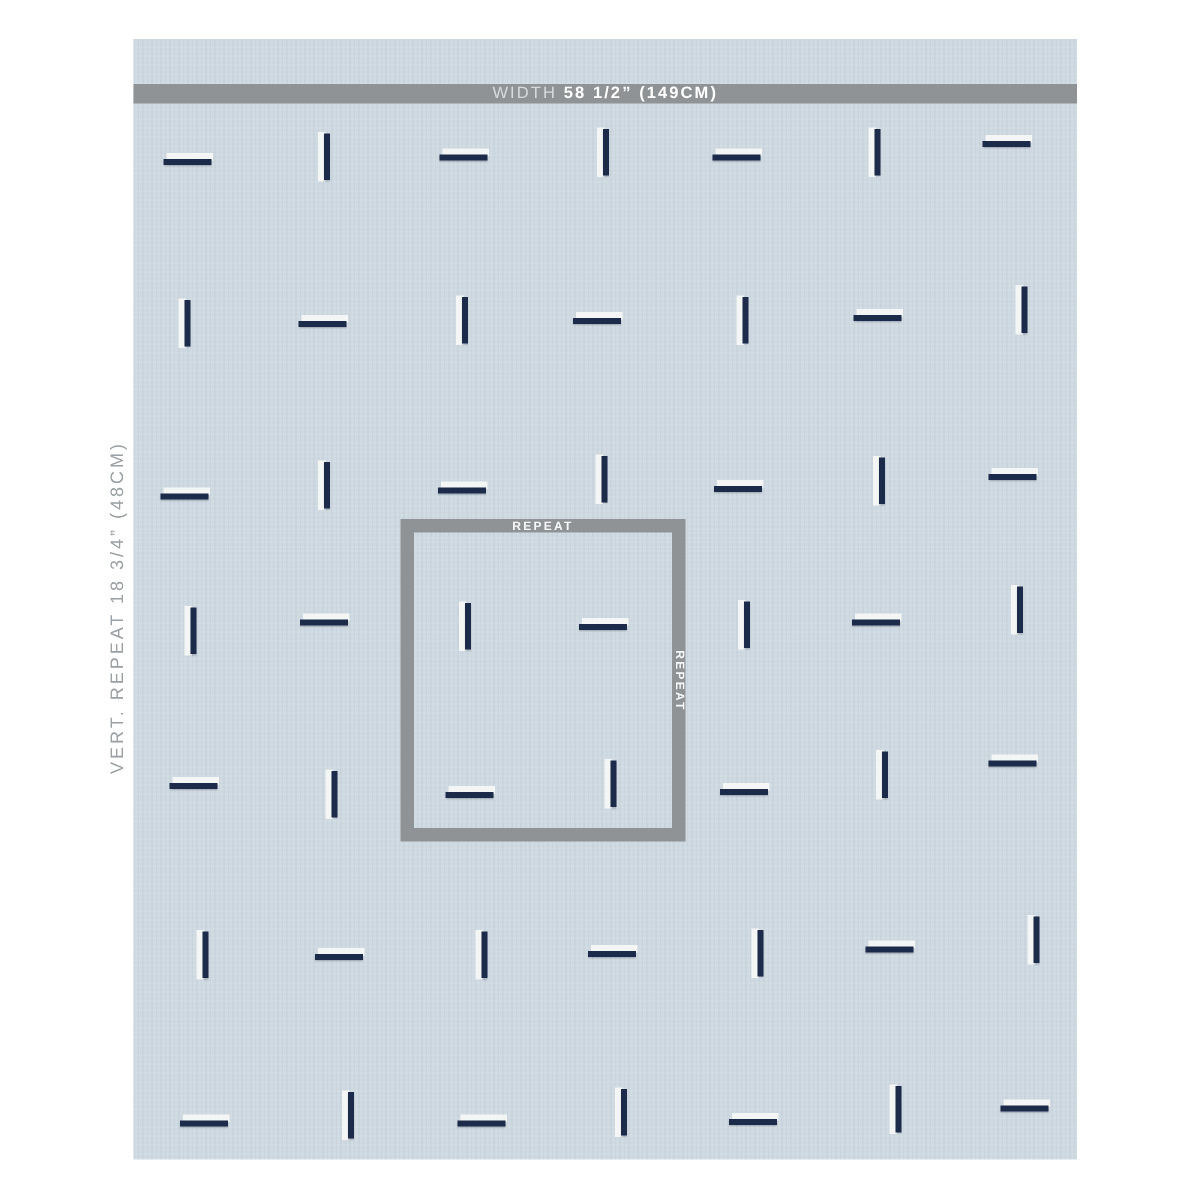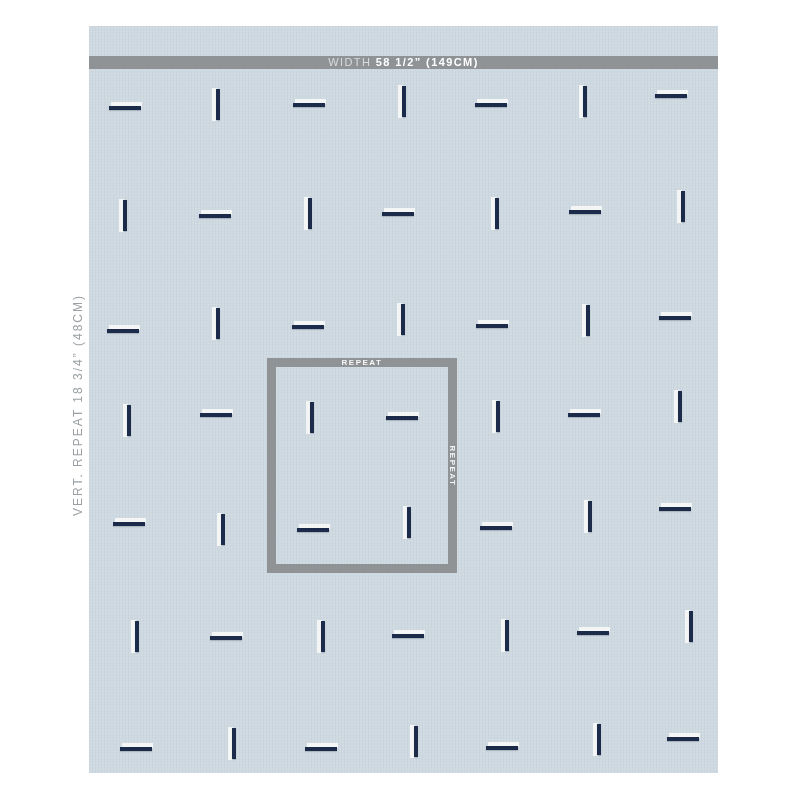--- a/index.html
+++ b/index.html
@@ -314,21 +314,21 @@
         <div class="mark v" style="left: 504px; top: 697px;">
           <div class="w"></div>
           <div class="n"></div>
         </div>
         <div class="mark h" style="left: 578px; top: 707px;">
           <div class="w"></div>
           <div class="n"></div>
         </div>
       </div>
 
-    <div class="repeat-box" id="repeatBox" style="left: 178px; top: 332px; width: 190px; height: 215px;">
+    <div class="repeat-box" id="repeatBox" style="left: 178px; top: 320px; width: 190px; height: 215px;">
       <span class="repeat-top">REPEAT</span>
       <span class="repeat-side">REPEAT</span>
     </div>
 
   </div>
 
   <div class="vert-label">VERT. REPEAT 18 3/4” (48CM)</div>
 
 
 </div>

